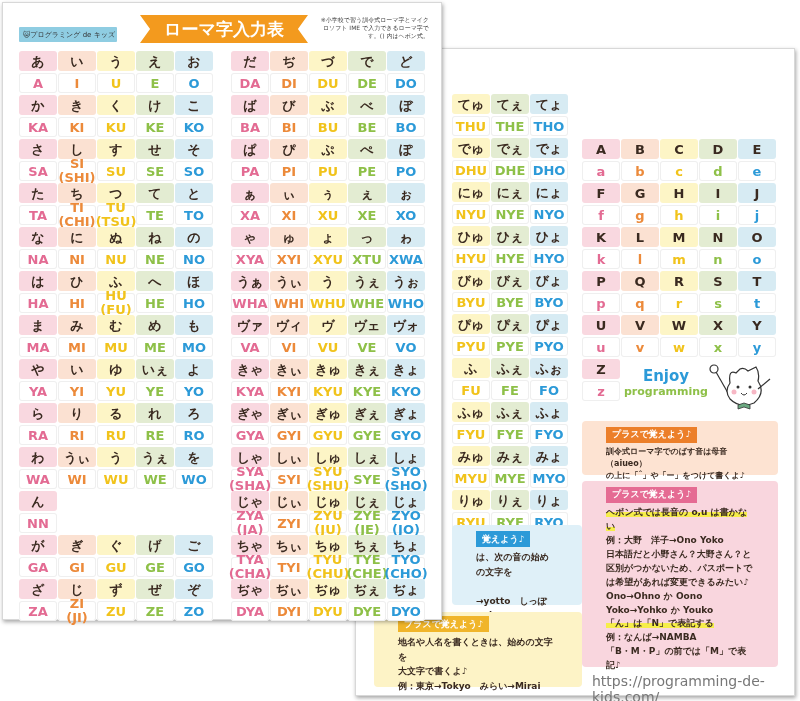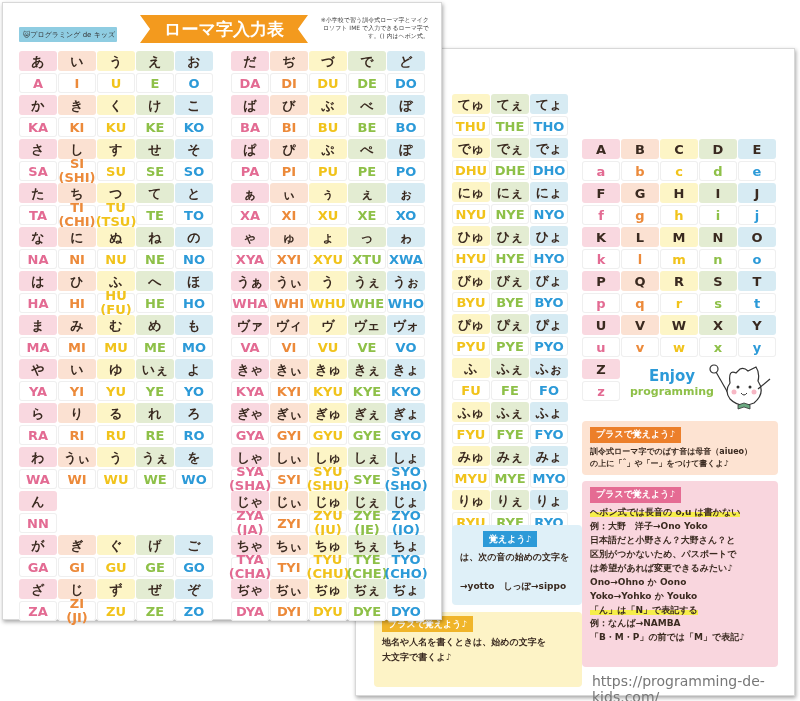--- a/index.html
+++ b/index.html
@@ -25,30 +25,30 @@
   .empty { background: transparent !important; box-shadow: none !important; }
 
   .logo { position: absolute; left: 16px; top: 24px; width: 98px; height: 15px; background: #8fcde2;
     font-size: 7px; color: #333; display: flex; align-items: center; padding-left: 4px; border-radius: 1px; }
   .ribbon { position: absolute; color: #fff; font-weight: bold; display: flex; align-items: center; justify-content: center;
     background: #f39a1e; clip-path: polygon(0 0, 100% 0, 94% 50%, 100% 100%, 0 100%, 6% 50%); }
   .ribbon-front { left: 137px; top: 12px; width: 168px; height: 28px; font-size: 17px; }
   .ribbon-back { left: 240px; top: 47px; width: 170px; height: 28px; font-size: 16px; }
   .note { position: absolute; left: 316px; top: 13px; width: 110px; font-size: 6px; color: #444; line-height: 1.35; text-align: right; }
 
-  .box { position: absolute; border-radius: 4px; padding: 6px 8px; font-size: 9px; color: #3a2a20; line-height: 1.6; font-weight: bold; }
+  .box { position: absolute; border-radius: 4px; padding: 6px 24px; font-size: 9px; color: #3a2a20; line-height: 1.6; font-weight: bold; }
   .box-tag { display: inline-block; color: #fff; font-size: 9px; padding: 1px 6px; margin-bottom: 3px; }
-  .box-blue { background: #dff0f8; } .box-blue .box-tag { background: #2c9ad8; margin-left: 23px; }
+  .box-blue { background: #dff0f8; } .box-blue .box-tag { background: #2c9ad8; }
   .box-yellow { background: #fdf3c6; } .box-yellow .box-tag { background: #f0b52a; }
   .box-orange { background: #fde3d2; } .box-orange .box-tag { background: #ec7f2a; }
   .box-pink { background: #f9d6de; } .box-pink .box-tag { background: #e56b93; }
   .hl { background: linear-gradient(transparent 55%, #f6ee4a 55%); }
   .url { position: absolute; left: 236px; top: 624px; font-size: 14px; color: #777; font-weight: normal; }
 
-  .enjoy { position: absolute; left: 274px; top: 318px; text-align: center; font-weight: bold; }
+  .enjoy { position: absolute; left: 268px; top: 318px; text-align: center; font-weight: bold; }
   .enjoy .e1 { font-size: 15px; color: #2c9ad8; }
   .enjoy .e2 { font-size: 11px; color: #8ec048; }
   .cat { position: absolute; left: 350px; top: 310px; width: 70px; height: 60px; }
 </style>
 </head>
 <body>
 
 <div class="sheet sheet-back">
   <div class="grid" id="back-partial" style="left:96px; top:45px; grid-template-columns: repeat(3, 38px);">
       <div class="cell kana c2">てゅ</div>
@@ -196,20 +196,21 @@
     <div class="box-tag">覚えよう♪</div>
     <div>は、次の音の始めの文字を</div>
     <div>&nbsp;</div>
     <div>→yotto　しっぽ→sippo</div>
   </div>
 
   <div class="box box-yellow" style="left:18px; top:563px; width:208px; height:75px; padding-top:4px;">
     <div class="box-tag">プラスで覚えよう♪</div>
     <div>地名や人名を書くときは、始めの文字を</div>
     <div>大文字で書くよ♪</div>
+    <div>例：東京→Tokyo　みらい→Mirai</div>
   </div>
 
   <div class="box box-orange" style="left:226px; top:372px; width:196px; height:54px; font-size:8px; line-height:1.5;">
     <div class="box-tag">プラスで覚えよう♪</div>
     <div>訓令式ローマ字でのばす音は母音（aiueo）</div>
     <div>の上に「ˆ」や「ー」をつけて書くよ♪</div>
   </div>
 
   <div class="box box-pink" style="left:226px; top:432px; width:196px; height:186px; font-size:9px; line-height:1.55;">
     <div class="box-tag">プラスで覚えよう♪</div>

